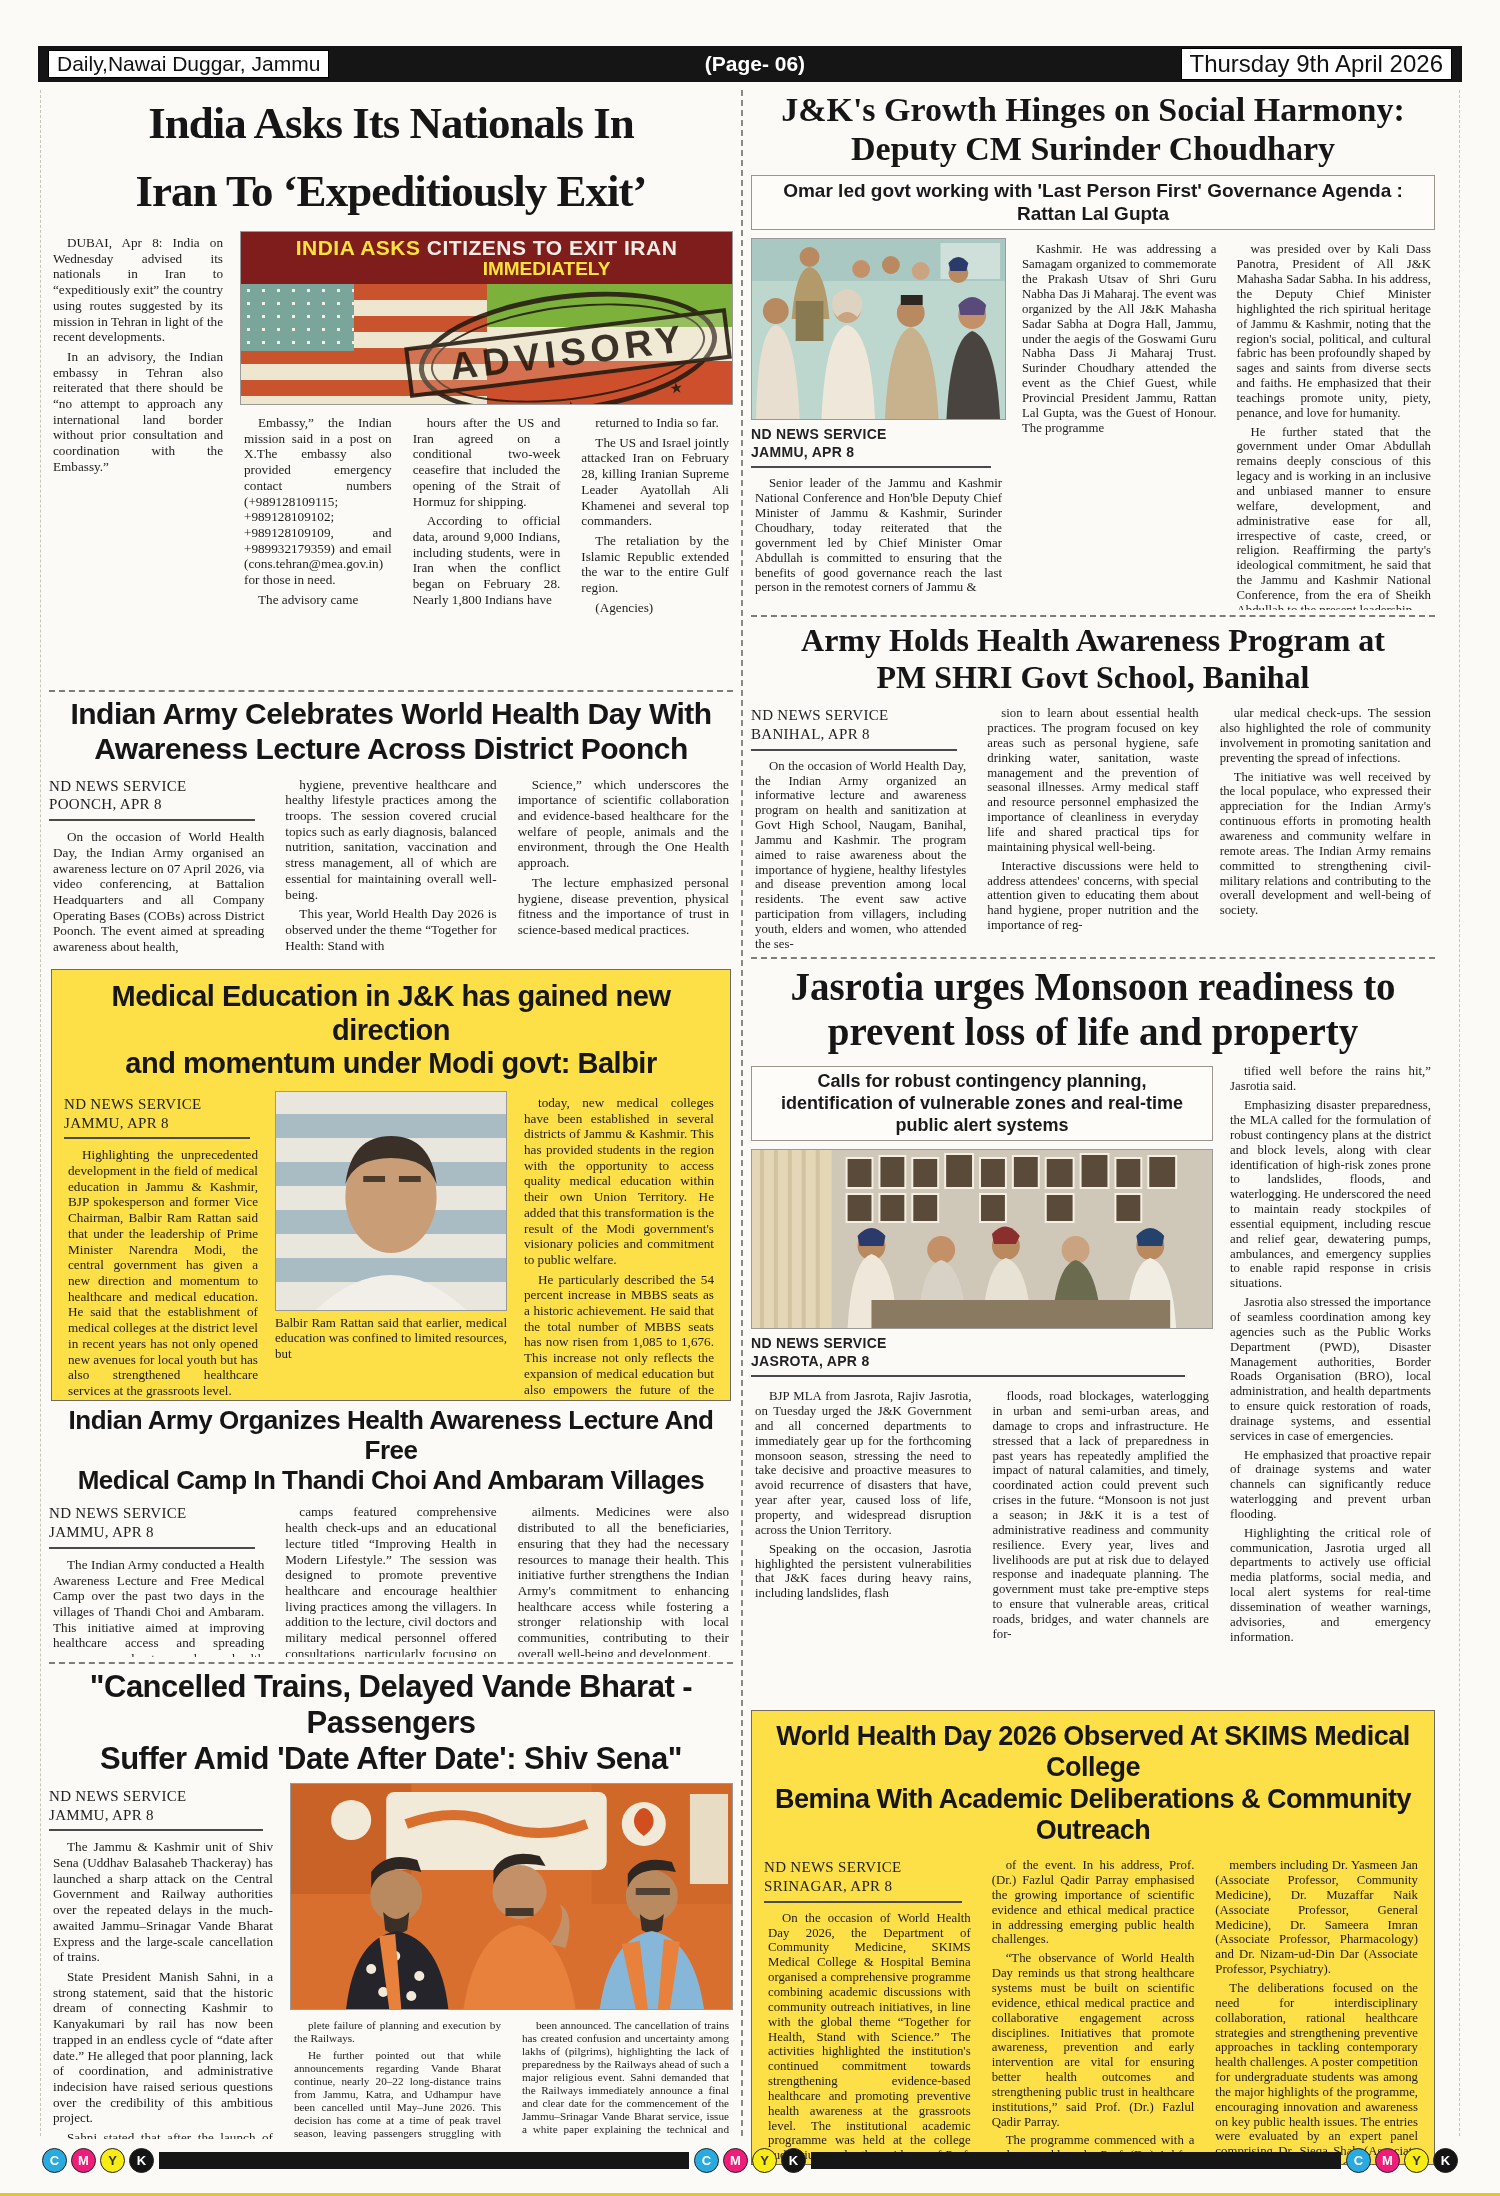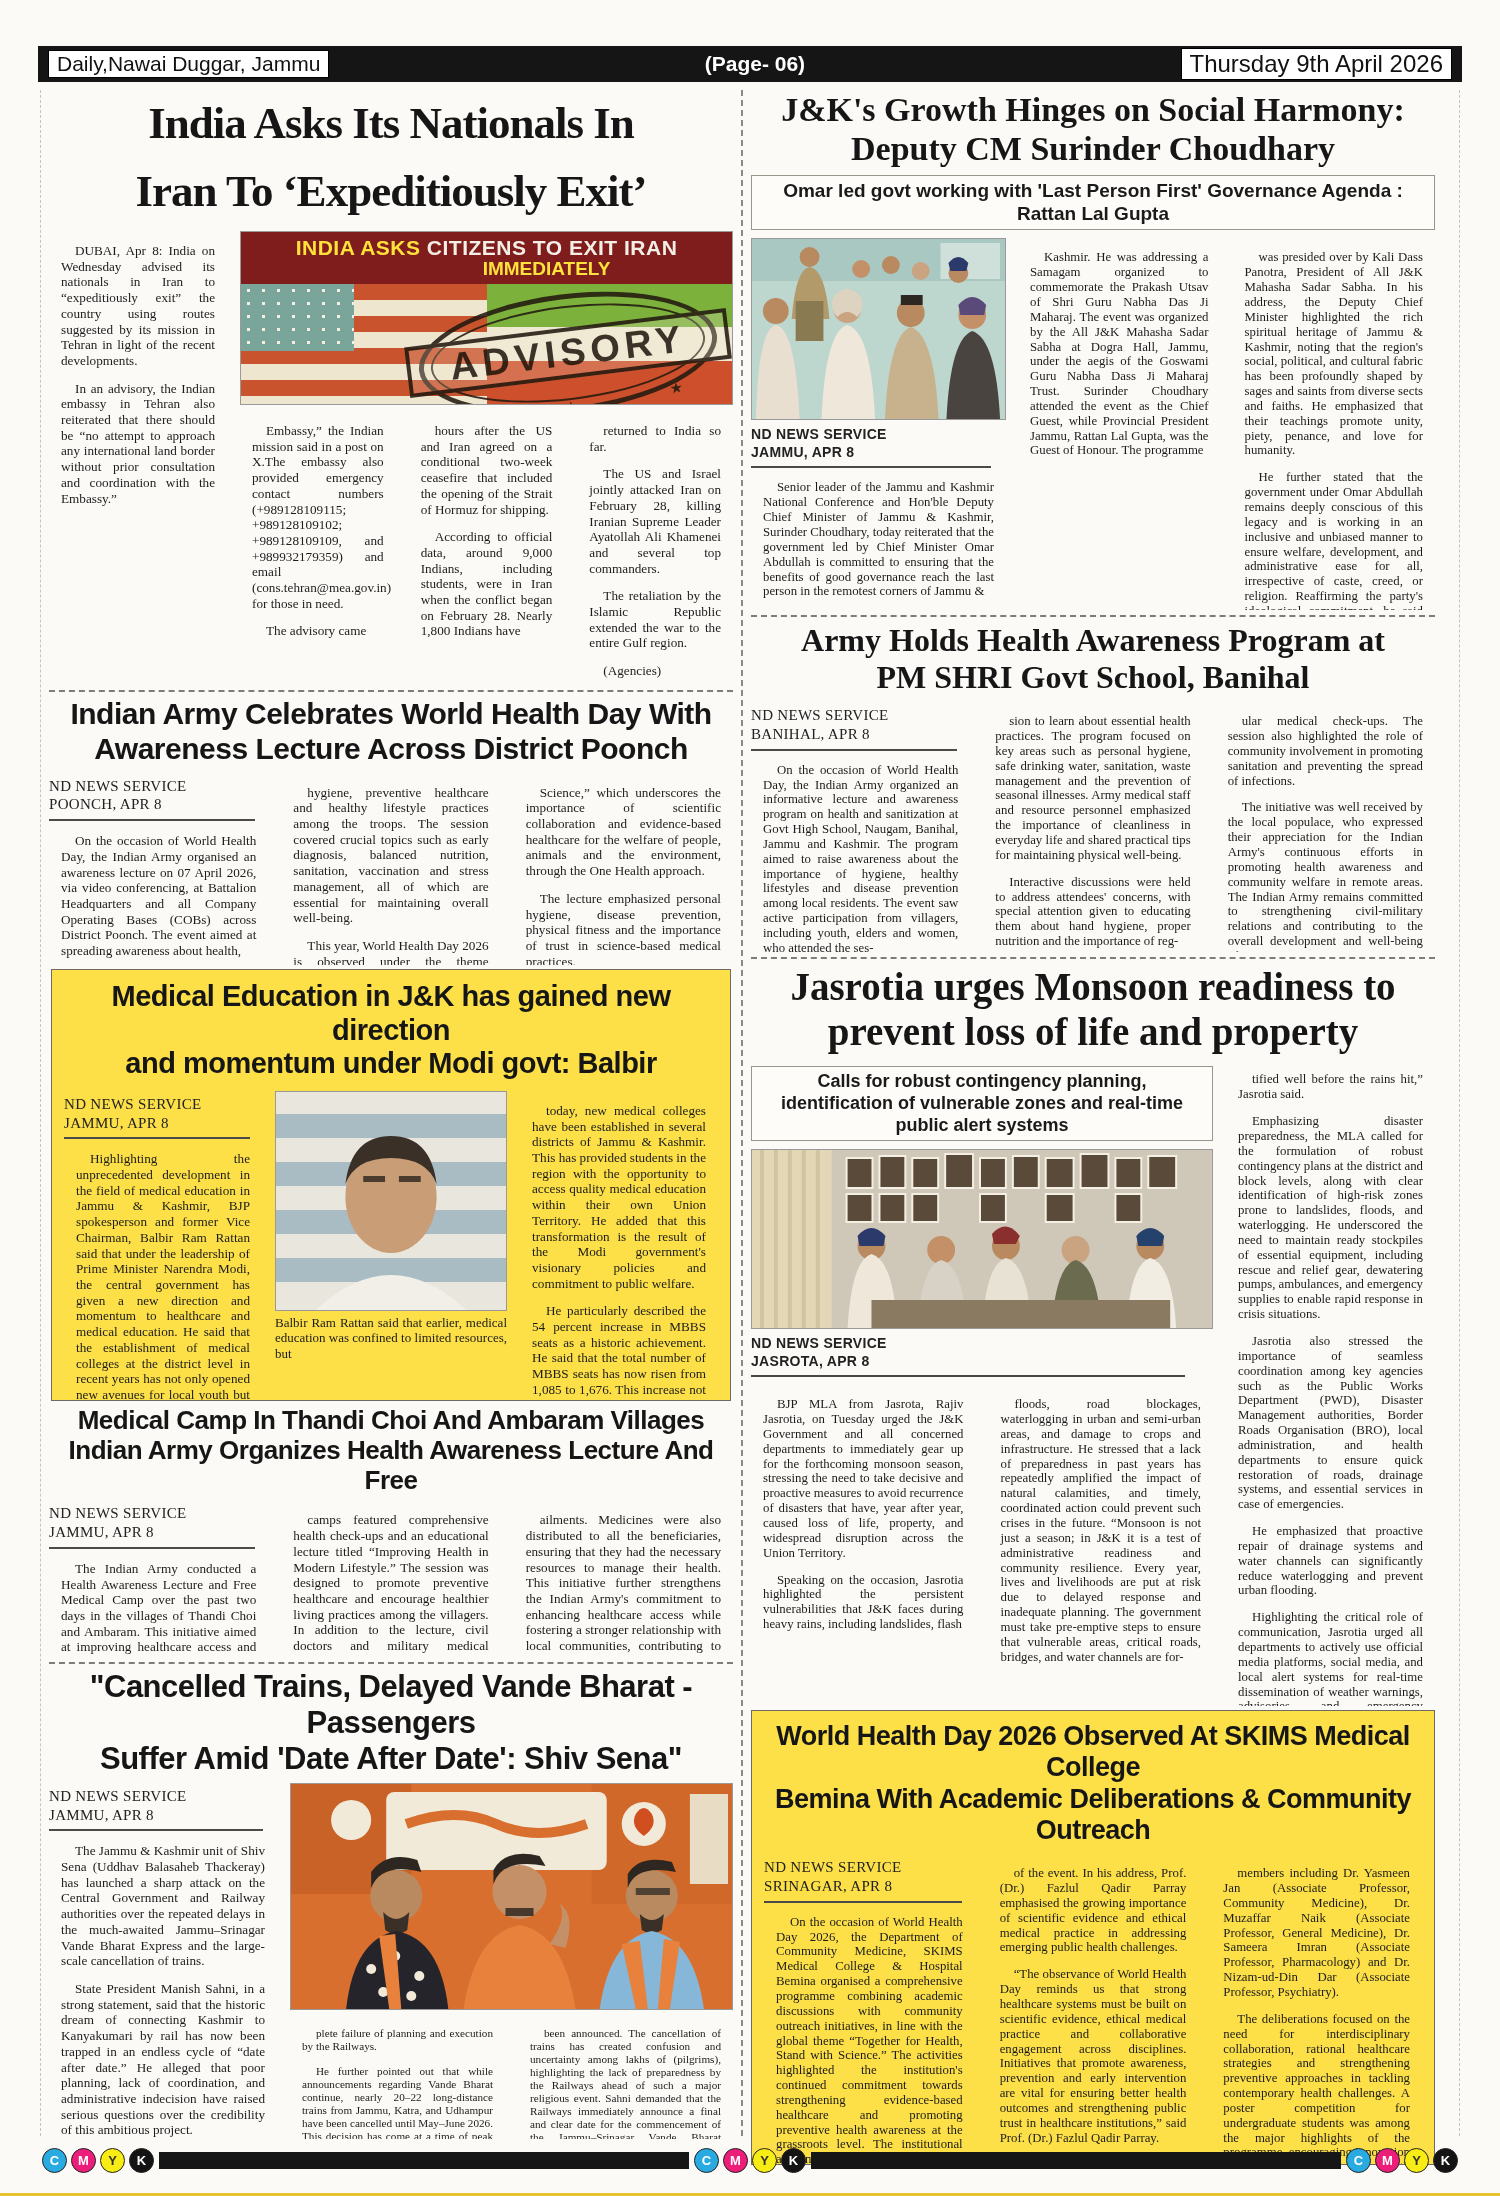--- a/index.html
+++ b/index.html
@@ -23,21 +23,21 @@
   .hl{text-align:center;font-weight:bold;color:#161616;line-height:1.16;}
   .hl-slab{font-family:Liberation Serif, serif;font-size:45px;letter-spacing:-1px;line-height:1.5;}
   .hl-serif{font-family:"Liberation Serif",serif;}
   .hl-sans{font-family:"Liberation Sans",sans-serif;letter-spacing:-0.5px;}
   
   .byline{font-size:15px;line-height:1.25;letter-spacing:.3px;color:#222;
           border-bottom:2px solid #4a4a4a;padding-bottom:5px;margin:4px 0 8px 0;width:94%;}
   
   .cols{display:flex;gap:13px;}
   .col{flex:1;min-width:0;}
-  .para{margin:12px;text-align:justify;text-indent:14px;font-size:13.2px;line-height:1.19;}
+  .para{margin:4px;text-align:justify;text-indent:14px;font-size:13.2px;line-height:1.19;}
   .sm .para{font-size:12.8px;line-height:1.16;}
   .xs .para{font-size:11.2px;line-height:1.16;}
   
   .subhead{border:1.5px solid #9a968c;background:#fdfcf9;text-align:center;font-family:"Liberation Sans",sans-serif;
            font-weight:bold;color:#1a1a1a;padding:4px 8px;margin:6px 0 8px 0;line-height:1.2;}
   
   .boxed{border:1.5px solid #6f6b62;padding:10px 12px;box-sizing:border-box;background:#fde047;}
   
   .photo{position:relative;overflow:hidden;border:1px solid #999;}
   .caption{font-size:13px;line-height:1.2;text-align:justify;margin-top:4px;}
@@ -204,22 +204,22 @@
             <div class="caption">Balbir Ram Rattan said that earlier, medical education was confined to limited resources, but</div>
           </div>
           <div class="col">
               <p class="para">today, new medical colleges have been established in several districts of Jammu &amp; Kashmir. This has provided students in the region with the opportunity to access quality medical education within their own Union Territory. He added that this transformation is the result of the Modi government's visionary policies and commitment to public welfare.</p>
               <p class="para">He particularly described the 54 percent increase in MBBS seats as a historic achievement. He said that the total number of MBBS seats has now risen from 1,085 to 1,676. This increase not only reflects the expansion of medical education but also empowers the future of the region's youth.</p>
             </div>
         </div>
       </div>
 
       <div class="art" style="height:252px;">
+        <div class="hl hl-sans" style="font-size:26px;">Indian Army Organizes Health Awareness Lecture And Free</div>
         <div class="hl hl-sans" style="font-size:26px;">Medical Camp In Thandi Choi And Ambaram Villages</div>
-        <div class="hl hl-sans" style="font-size:26px;">Indian Army Organizes Health Awareness Lecture And Free</div>
         <div class="cols" style="margin-top:5px;">
           <div class="col">
             <div class="byline">
               <div>ND NEWS SERVICE</div>
               <div>JAMMU, APR 8</div>
             </div>
             <div>
                 <p class="para">The Indian Army conducted a Health Awareness Lecture and Free Medical Camp over the past two days in the villages of Thandi Choi and Ambaram. This initiative aimed at improving healthcare access and spreading awareness about modern health practices. The</p>
               </div>
           </div>

